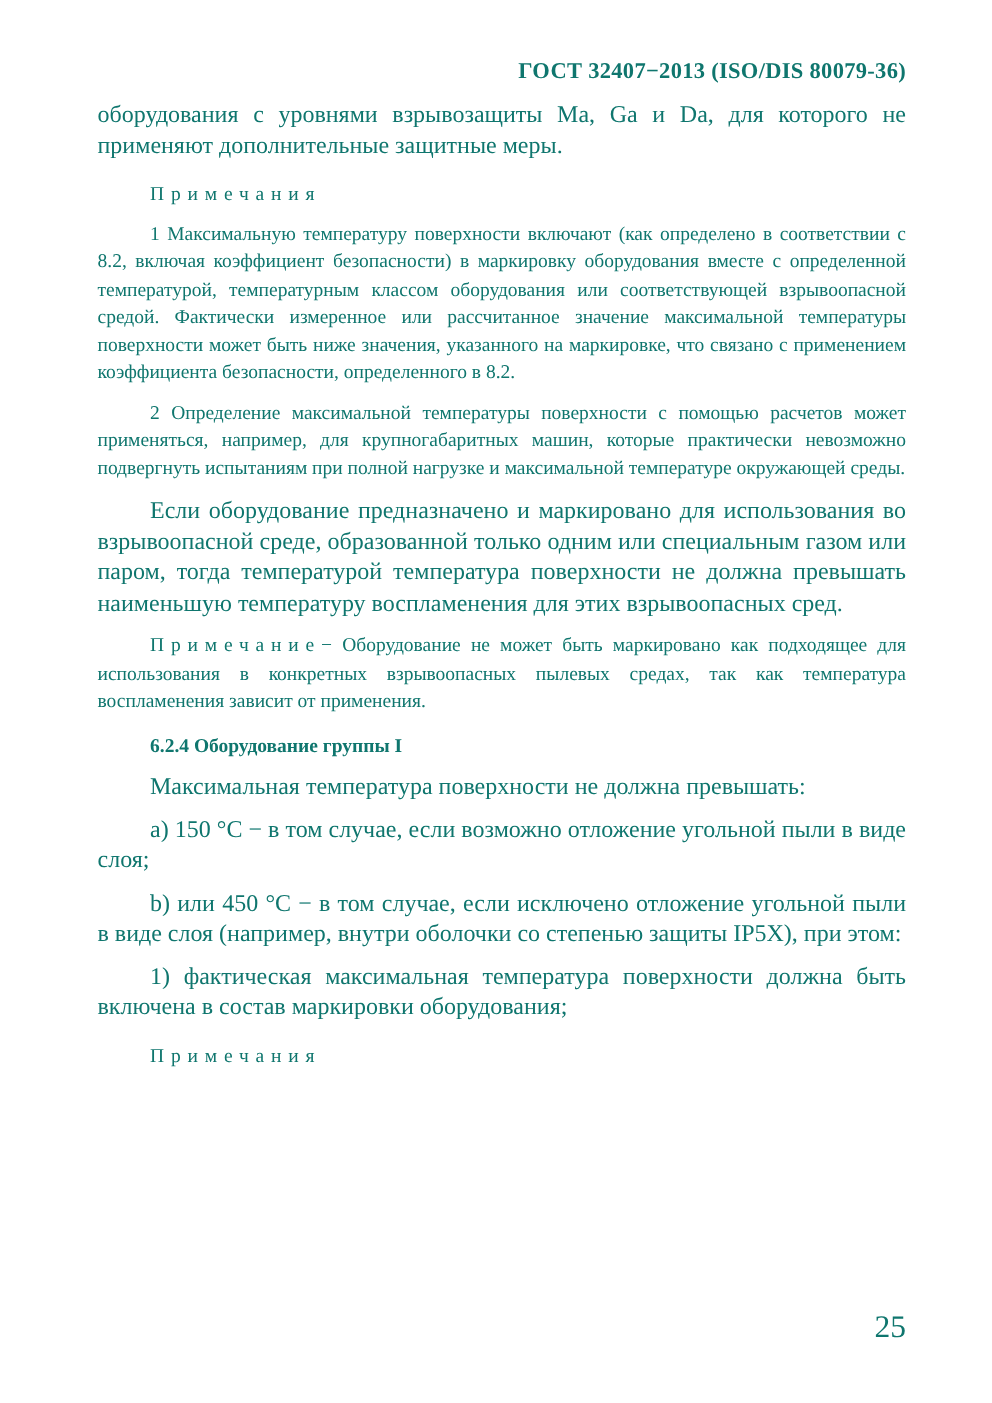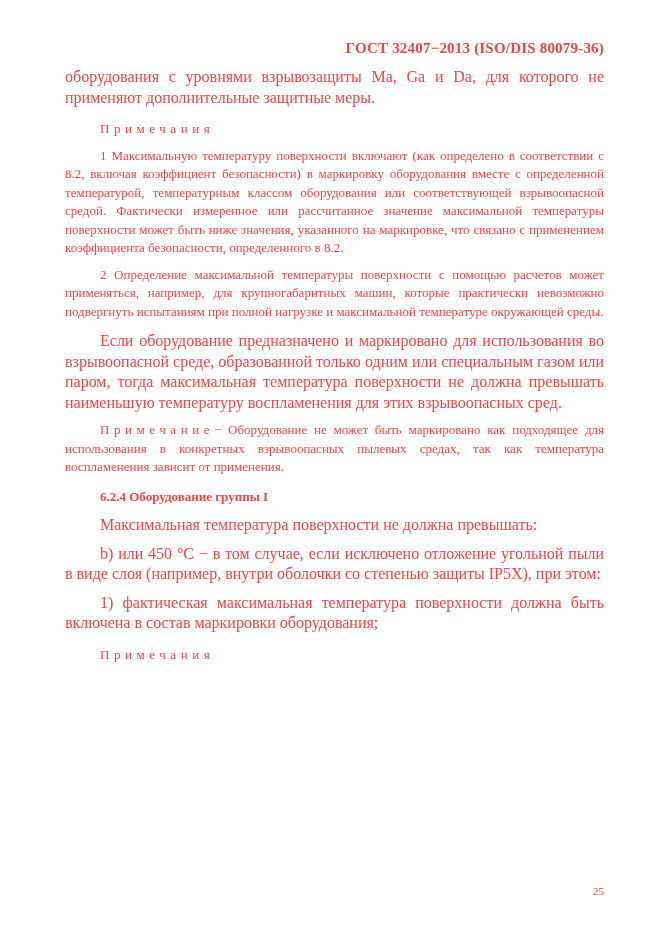--- a/index.html
+++ b/index.html
@@ -5,21 +5,21 @@
   html, body {
     margin: 0;
     padding: 0;
     background: #ffffff;
   }
   .page {
     position: relative;
     width: 661px;
     height: 935px;
     background: #ffffff;
-    color: #ef4444;
+    color: #0f766e;
     font-family: "Liberation Serif", "DejaVu Serif", serif;
     overflow: hidden;
   }
   .content {
     position: absolute;
     top: 40px;
     left: 65px;
     width: 539px;
   }
   .header {
@@ -59,47 +59,48 @@
     font-size: 13px;
     line-height: 20.5px;
     text-indent: 35px;
     margin-top: 10px;
   }
   .gap-big { margin-top: 10px; }
   .page-number {
     position: absolute;
     right: 57px;
     bottom: 38px;
-    font-size: 11px;
+    font-size: 21px;
   }
 </style>
 </head>
 <body>
 
 <div class="page">
   <div class="content">
 
     <div class="header">ГОСТ 32407−2013 (ISO/DIS 80079-36)</div>
 
     <p class="body-par no-indent">оборудования с уровнями взрывозащиты Ma, Ga и Da, для которого не применяют дополнительные защитные меры.</p>
 
     <p class="note-label">Примечания</p>
 
     <p class="note">1 Максимальную температуру поверхности включают (как определено в соответствии с 8.2, включая коэффициент безопасности) в маркировку оборудования вместе с определенной температурой, температурным классом оборудования или соответствующей взрывоопасной средой. Фактически измеренное или рассчитанное значение максимальной температуры поверхности может быть ниже значения, указанного на маркировке, что связано с применением коэффициента безопасности, определенного в 8.2.</p>
 
     <p class="note">2 Определение максимальной температуры поверхности с помощью расчетов может применяться, например, для крупногабаритных машин, которые практически невозможно подвергнуть испытаниям при полной нагрузке и максимальной температуре окружающей среды.</p>
 
-    <p class="body-par gap-big">Если оборудование предназначено и маркировано для использования во взрывоопасной среде, образованной только одним или специальным газом или паром, тогда максимальная температура поверхности не должна превышать наименьшую температуру воспламенения для этих взрывоопасных сред.</p>
+    <p class="body-par gap-big">Если оборудование предназначено и маркировано для использования во взрывоопасной среде, образованной только одним или специальным газом или паром, тогда температурой температура поверхности не должна превышать наименьшую температуру воспламенения для этих взрывоопасных сред.</p>
 
     <p class="note"><span class="spaced-label">Примечание</span><span>− Оборудование не может быть маркировано как подходящее для использования в конкретных взрывоопасных пылевых средах, так как температура воспламенения зависит от применения.</span></p>
 
     <p class="heading">6.2.4 Оборудование группы I</p>
 
     <p class="body-par">Максимальная температура поверхности не должна превышать:</p>
 
+    <p class="body-par">a) 150 °C − в том случае, если возможно отложение угольной пыли в виде слоя;</p>
 
     <p class="body-par">b) или 450 °C −  в том случае, если исключено отложение угольной пыли в виде слоя (например, внутри оболочки со степенью защиты IP5X), при этом:</p>
 
     <p class="body-par">1) фактическая максимальная температура поверхности должна быть включена в состав маркировки оборудования;</p>
 
 
     <p class="note-label">Примечания</p>
 
 
   </div>

